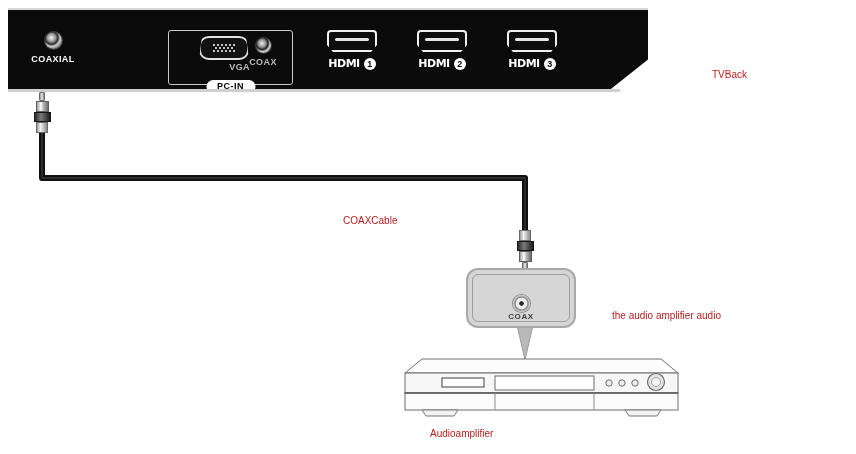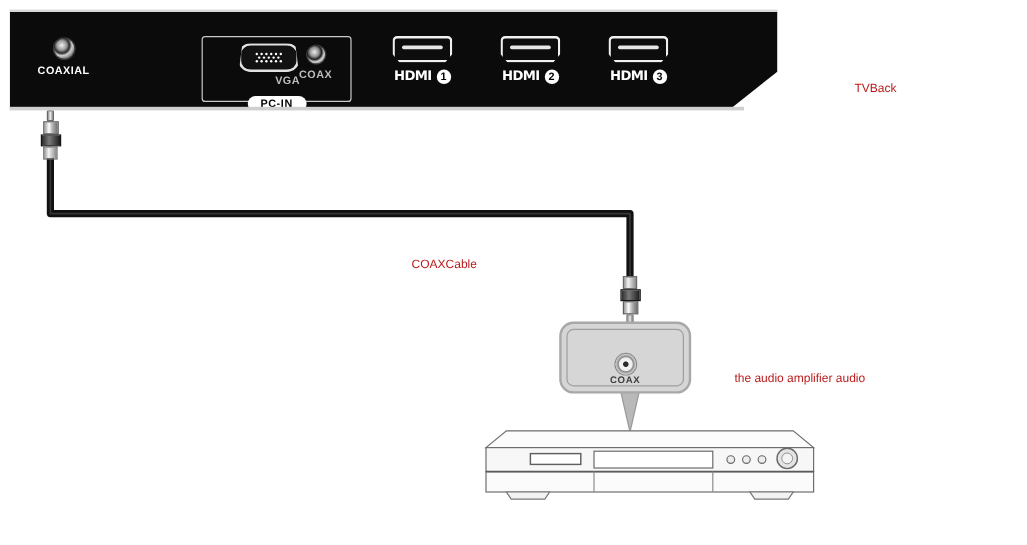--- a/index.html
+++ b/index.html
@@ -459,14 +459,15 @@
     <circle cx="256" cy="25" r="8.5" fill="#e4e4e4" stroke="#6b6b6b" stroke-width="1.2"></circle>
     <circle cx="256" cy="25" r="4.5" fill="#f4f4f4" stroke="#8d8d8d" stroke-width="0.8"></circle>
 
     <polygon points="22,53 58,53 54,59 26,59" fill="#f2f2f2" stroke="#767676" stroke-width="1"></polygon>
     <polygon points="225,53 261,53 257,59 229,59" fill="#f2f2f2" stroke="#767676" stroke-width="1"></polygon>
   </svg>
 
   <div class="txt label-tvback">TVBack</div>
   <div class="txt label-coax-cable">COAXCable</div>
   <div class="txt label-amp-back">the audio amplifier audio</div>
+  <div class="txt label-amp-name">Audioamplifier</div>
 
 </div>
 
 </body></html>

